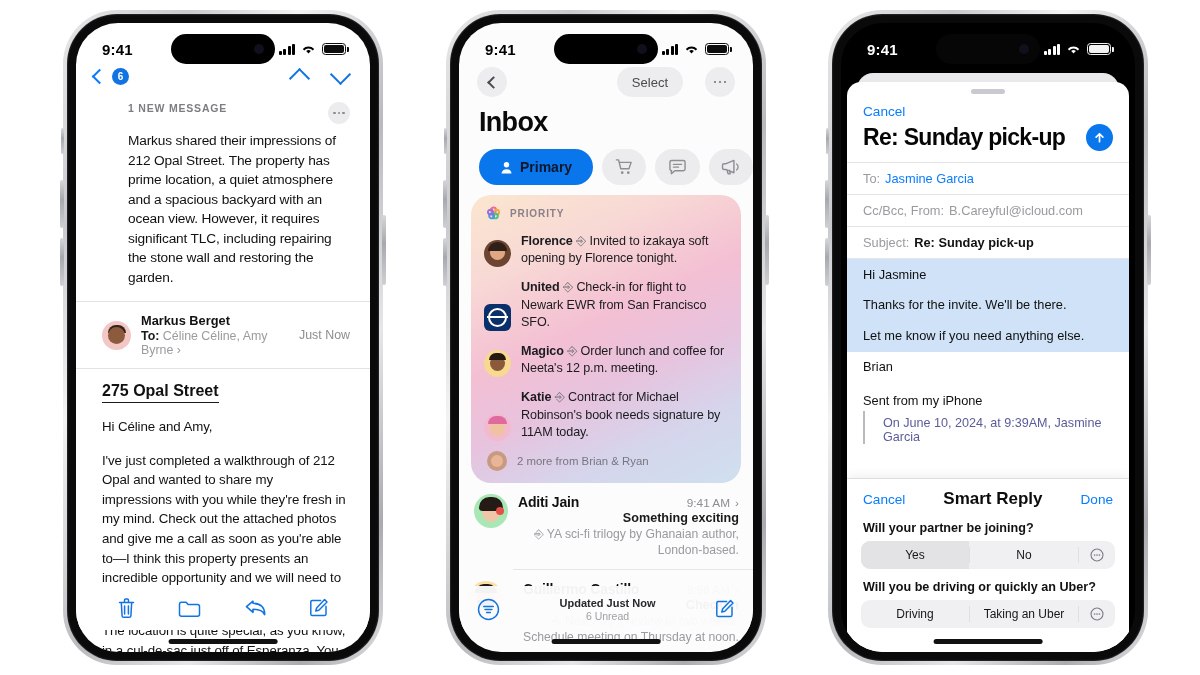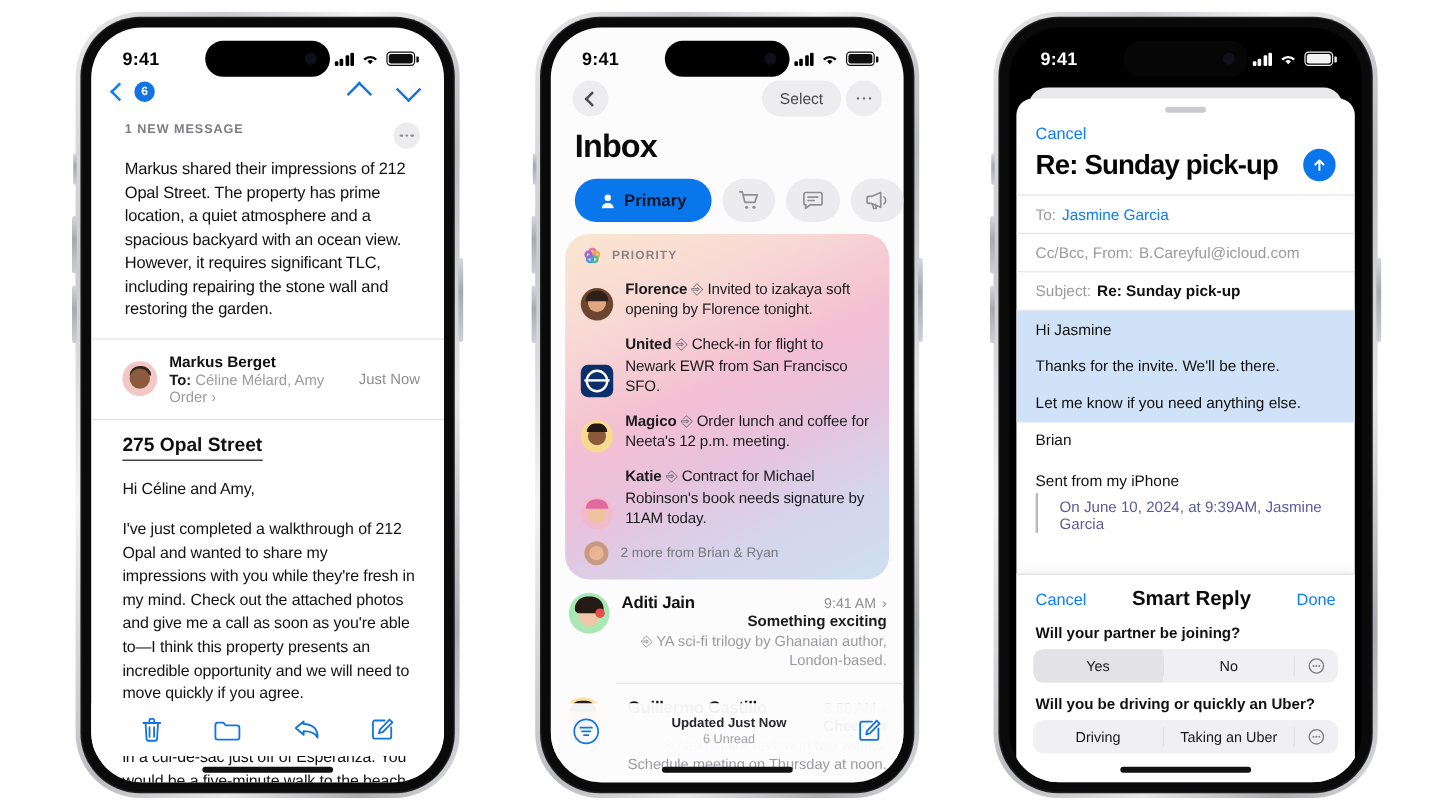--- a/index.html
+++ b/index.html
@@ -51,21 +51,21 @@
   
   .p1-nav{ display:flex; align-items:center; justify-content:space-between; padding:2px 22px 10px 18px; }
   .p1-navleft{ display:flex; align-items:center; gap:7px; }
   .chev-back{ width:11px;height:11px;border-left:2.3px solid #0a7cff;border-bottom:2.3px solid #0a7cff;transform:rotate(45deg); }
   .badge-count{ background:#1274e2; color:#fff; font-size:10px; font-weight:700; width:17px;height:17px;
     border-radius:50%; display:flex;align-items:center;justify-content:center; }
   .p1-navright{ display:flex; align-items:center; gap:26px; }
   .chev-up,.chev-dn{ width:15px;height:15px;border-left:2.4px solid #1274e2;border-bottom:2.4px solid #1274e2; }
   .chev-up{ transform:rotate(135deg); margin-top:4px;}
   .chev-dn{ transform:rotate(-45deg); margin-bottom:4px;}
-  .summary{ padding:6px 20px 14px 28px; }
+  .summary{ padding:6px 20px 14px 28px;margin-left:24px; }
   .sum-head{ display:flex; align-items:flex-start; justify-content:space-between; }
   .sum-label{ font-size:10.5px; font-weight:600; letter-spacing:.8px; color:#7d7d82; }
   .dots-btn{ width:22px;height:22px;border-radius:50%;background:#ececee;display:flex;align-items:center;justify-content:center;gap:2px; }
   .dots-btn i{ width:2.6px;height:2.6px;border-radius:50%;background:#8a8a8f; display:block;}
   .sum-text{ font-size:13.7px; line-height:19.5px; color:#111; margin-top:7px; letter-spacing:-.15px;}
 
   .hr{ height:1px; background:#e3e3e5; margin:0 0 0 0; }
   .sender{ display:flex; align-items:center; gap:10px; padding:11px 20px 11px 26px; }
   .avatar{ width:29px;height:29px;border-radius:50%;flex:0 0 auto; position:relative; overflow:hidden;
     display:flex;align-items:flex-end;justify-content:center;}
@@ -85,21 +85,21 @@
   .p1-toolbar{ position:absolute; left:0; right:0; bottom:22px; height:44px; background:#fff;
     display:flex; align-items:center; justify-content:space-around; padding:0 20px; }
   .tb-icon{ color:#1274e2; }
 
   
   .p2-top{ display:flex; align-items:center; justify-content:space-between; padding:2px 18px 0 18px; }
   .circ-btn{ width:30px;height:30px;border-radius:50%;background:#ededef;display:flex;align-items:center;justify-content:center;}
   .circ-btn .chev{ width:9px;height:9px;border-left:2px solid #4b4b50;border-bottom:2px solid #4b4b50;transform:rotate(45deg);margin-left:3px;}
   .pill-btn{ height:30px;border-radius:15px;background:#ededef;display:flex;align-items:center;padding:0 15px;
     font-size:13px;color:#4a4a4f;}
-  .p2-topright{ display:flex; align-items:center; gap:4px;}
+  .p2-topright{ display:flex; align-items:center; gap:22px;}
   .circ-btn.dots{ gap:2.2px;}
   .circ-btn.dots i{ width:2.8px;height:2.8px;border-radius:50%;background:#6d6d72;display:block;}
   .p2-title{ font-size:27px; font-weight:700; letter-spacing:-.7px; color:#0a0a0a; padding:10px 0 0 20px;}
 
   .tabs{ display:flex; align-items:center; gap:9px; padding:11px 0 0 20px;}
   .tab-primary{ height:36px;border-radius:18px;background:#0a76ec;color:#0f172a;display:flex;align-items:center;gap:7px;padding:0 21px;
     font-size:14px;font-weight:600;}
   .tab-ic{ width:48px;height:36px;border-radius:18px;background:#ececee;display:flex;align-items:center;justify-content:center;color:#8e8e93;}
 
   .priority-card{ margin:10px 12px 0 12px; border-radius:20px; padding:11px 14px 12px 13px;
@@ -231,21 +231,21 @@
 
         <div class="sender">
           <span class="avatar" style="background:#f4c7c7;">
             <span class="av-hair"></span>
               <span class="av-face"></span>
           </span>
           <span class="sender-mid">
             <span class="sender-name" style="display:block">Markus Berget</span>
             <span class="sender-to" style="display:block">
               <b>To:</b>
-              <span>Céline Mélard, Amy Order</span>
+              <span>Céline Céline, Amy Byrne</span>
               <span>›</span>
             </span>
           </span>
           <span class="sender-time">Just Now</span>
         </div>
 
         <div class="hr"></div>
 
         <div class="mail-body">
           <div class="mail-subject">275 Opal Street</div>

